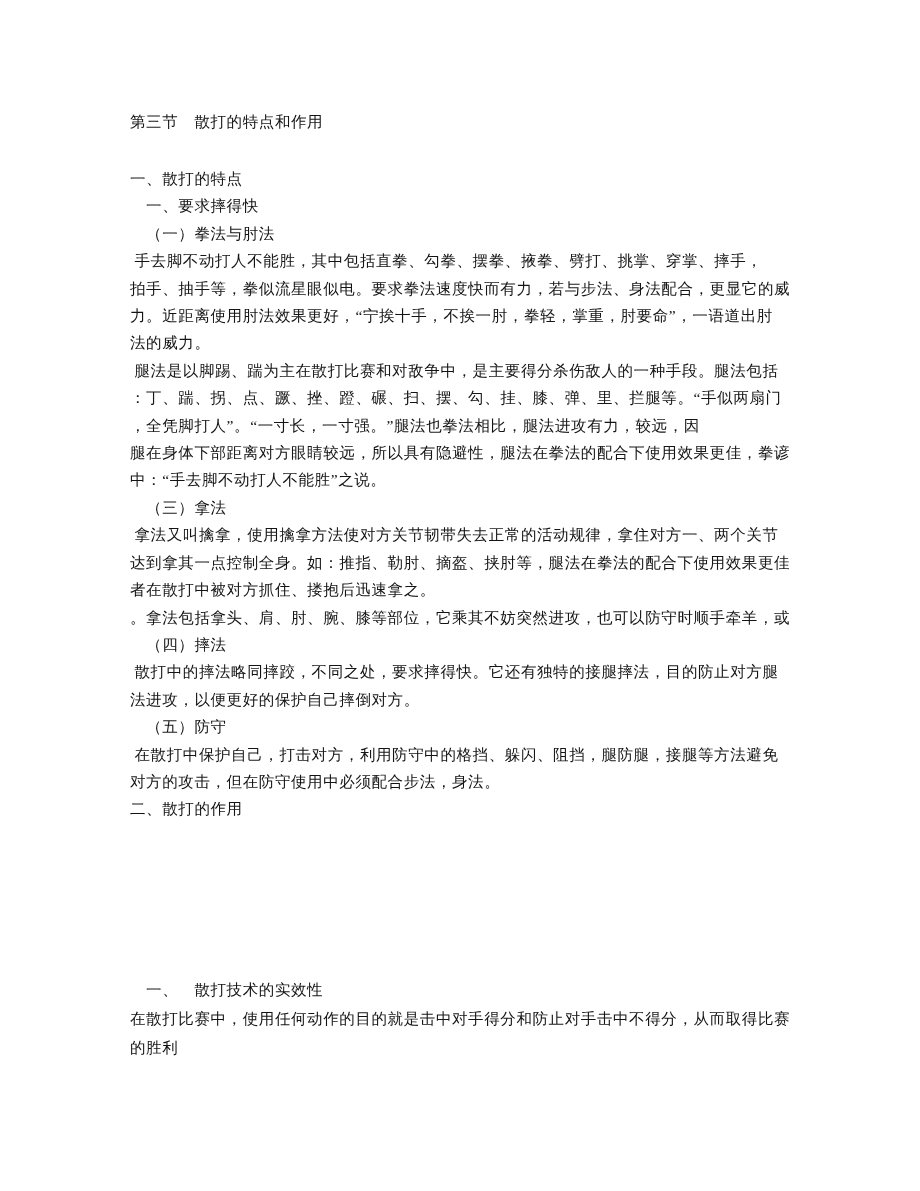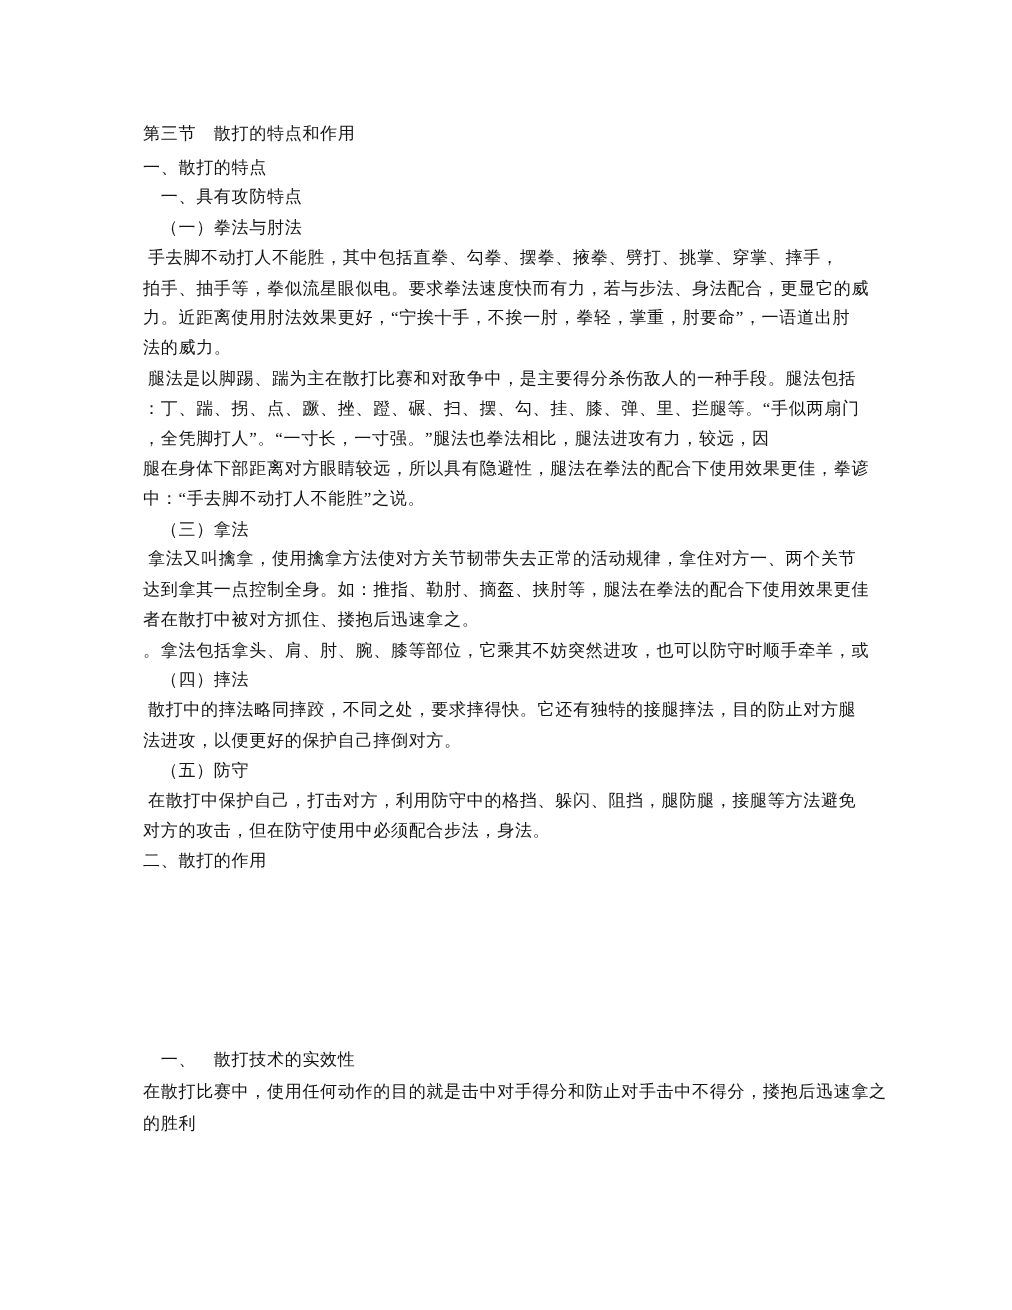--- a/index.html
+++ b/index.html
@@ -17,21 +17,21 @@
   .page {
     box-sizing: border-box;
     width: 920px;
     height: 1191px;
     padding: 108px 110px 0 130px;
   }
   .doc-title {
     font-size: 15.5px;
     font-weight: 400;
     line-height: 27px;
-    margin: 0 0 4px 0;
+    margin: 0 0 30px 0;
     letter-spacing: 0.6px;
     white-space: pre-wrap;
   }
   .line {
     font-size: 15.5px;
     line-height: 27.4px;
     letter-spacing: 0.6px;
     white-space: pre-wrap;
   }
   .section-gap {
@@ -43,21 +43,21 @@
 </style>
 </head>
 <body>
 
 <div class="page">
 
   <h1 class="doc-title">第三节　散打的特点和作用</h1>
 
   <div class="body-section">
     <div class="line">一、散打的特点</div>
-    <div class="line">　一、具有攻防特点</div>
+    <div class="line">　一、要求摔得快</div>
     <div class="line">　（一）拳法与肘法</div>
     <div class="line"> 手去脚不动打人不能胜，其中包括直拳、勾拳、摆拳、掖拳、劈打、挑掌、穿掌、摔手，</div>
     <div class="line">拍手、抽手等，拳似流星眼似电。要求拳法速度快而有力，若与步法、身法配合，更显它的威</div>
     <div class="line">力。近距离使用肘法效果更好，“宁挨十手，不挨一肘，拳轻，掌重，肘要命”，一语道出肘</div>
     <div class="line">法的威力。</div>
     <div class="line"> 腿法是以脚踢、踹为主在散打比赛和对敌争中，是主要得分杀伤敌人的一种手段。腿法包括</div>
     <div class="line">：丁、踹、拐、点、蹶、挫、蹬、碾、扫、摆、勾、挂、膝、弹、里、拦腿等。“手似两扇门</div>
     <div class="line">，全凭脚打人”。“一寸长，一寸强。”腿法也拳法相比，腿法进攻有力，较远，因</div>
     <div class="line">腿在身体下部距离对方眼睛较远，所以具有隐避性，腿法在拳法的配合下使用效果更佳，拳谚</div>
     <div class="line">中：“手去脚不动打人不能胜”之说。</div>
@@ -72,17 +72,17 @@
     <div class="line">　（五）防守</div>
     <div class="line"> 在散打中保护自己，打击对方，利用防守中的格挡、躲闪、阻挡，腿防腿，接腿等方法避免</div>
     <div class="line">对方的攻击，但在防守使用中必须配合步法，身法。</div>
     <div class="line">二、散打的作用</div>
   </div>
 
   <div class="section-gap"></div>
 
   <div class="footer-section">
     <div class="line">　一、　散打技术的实效性</div>
-    <div class="line">在散打比赛中，使用任何动作的目的就是击中对手得分和防止对手击中不得分，搂抱后迅速拿之</div>
+    <div class="line">在散打比赛中，使用任何动作的目的就是击中对手得分和防止对手击中不得分，从而取得比赛</div>
     <div class="line">的胜利</div>
   </div>
 
 </div>
 
 </body></html>

